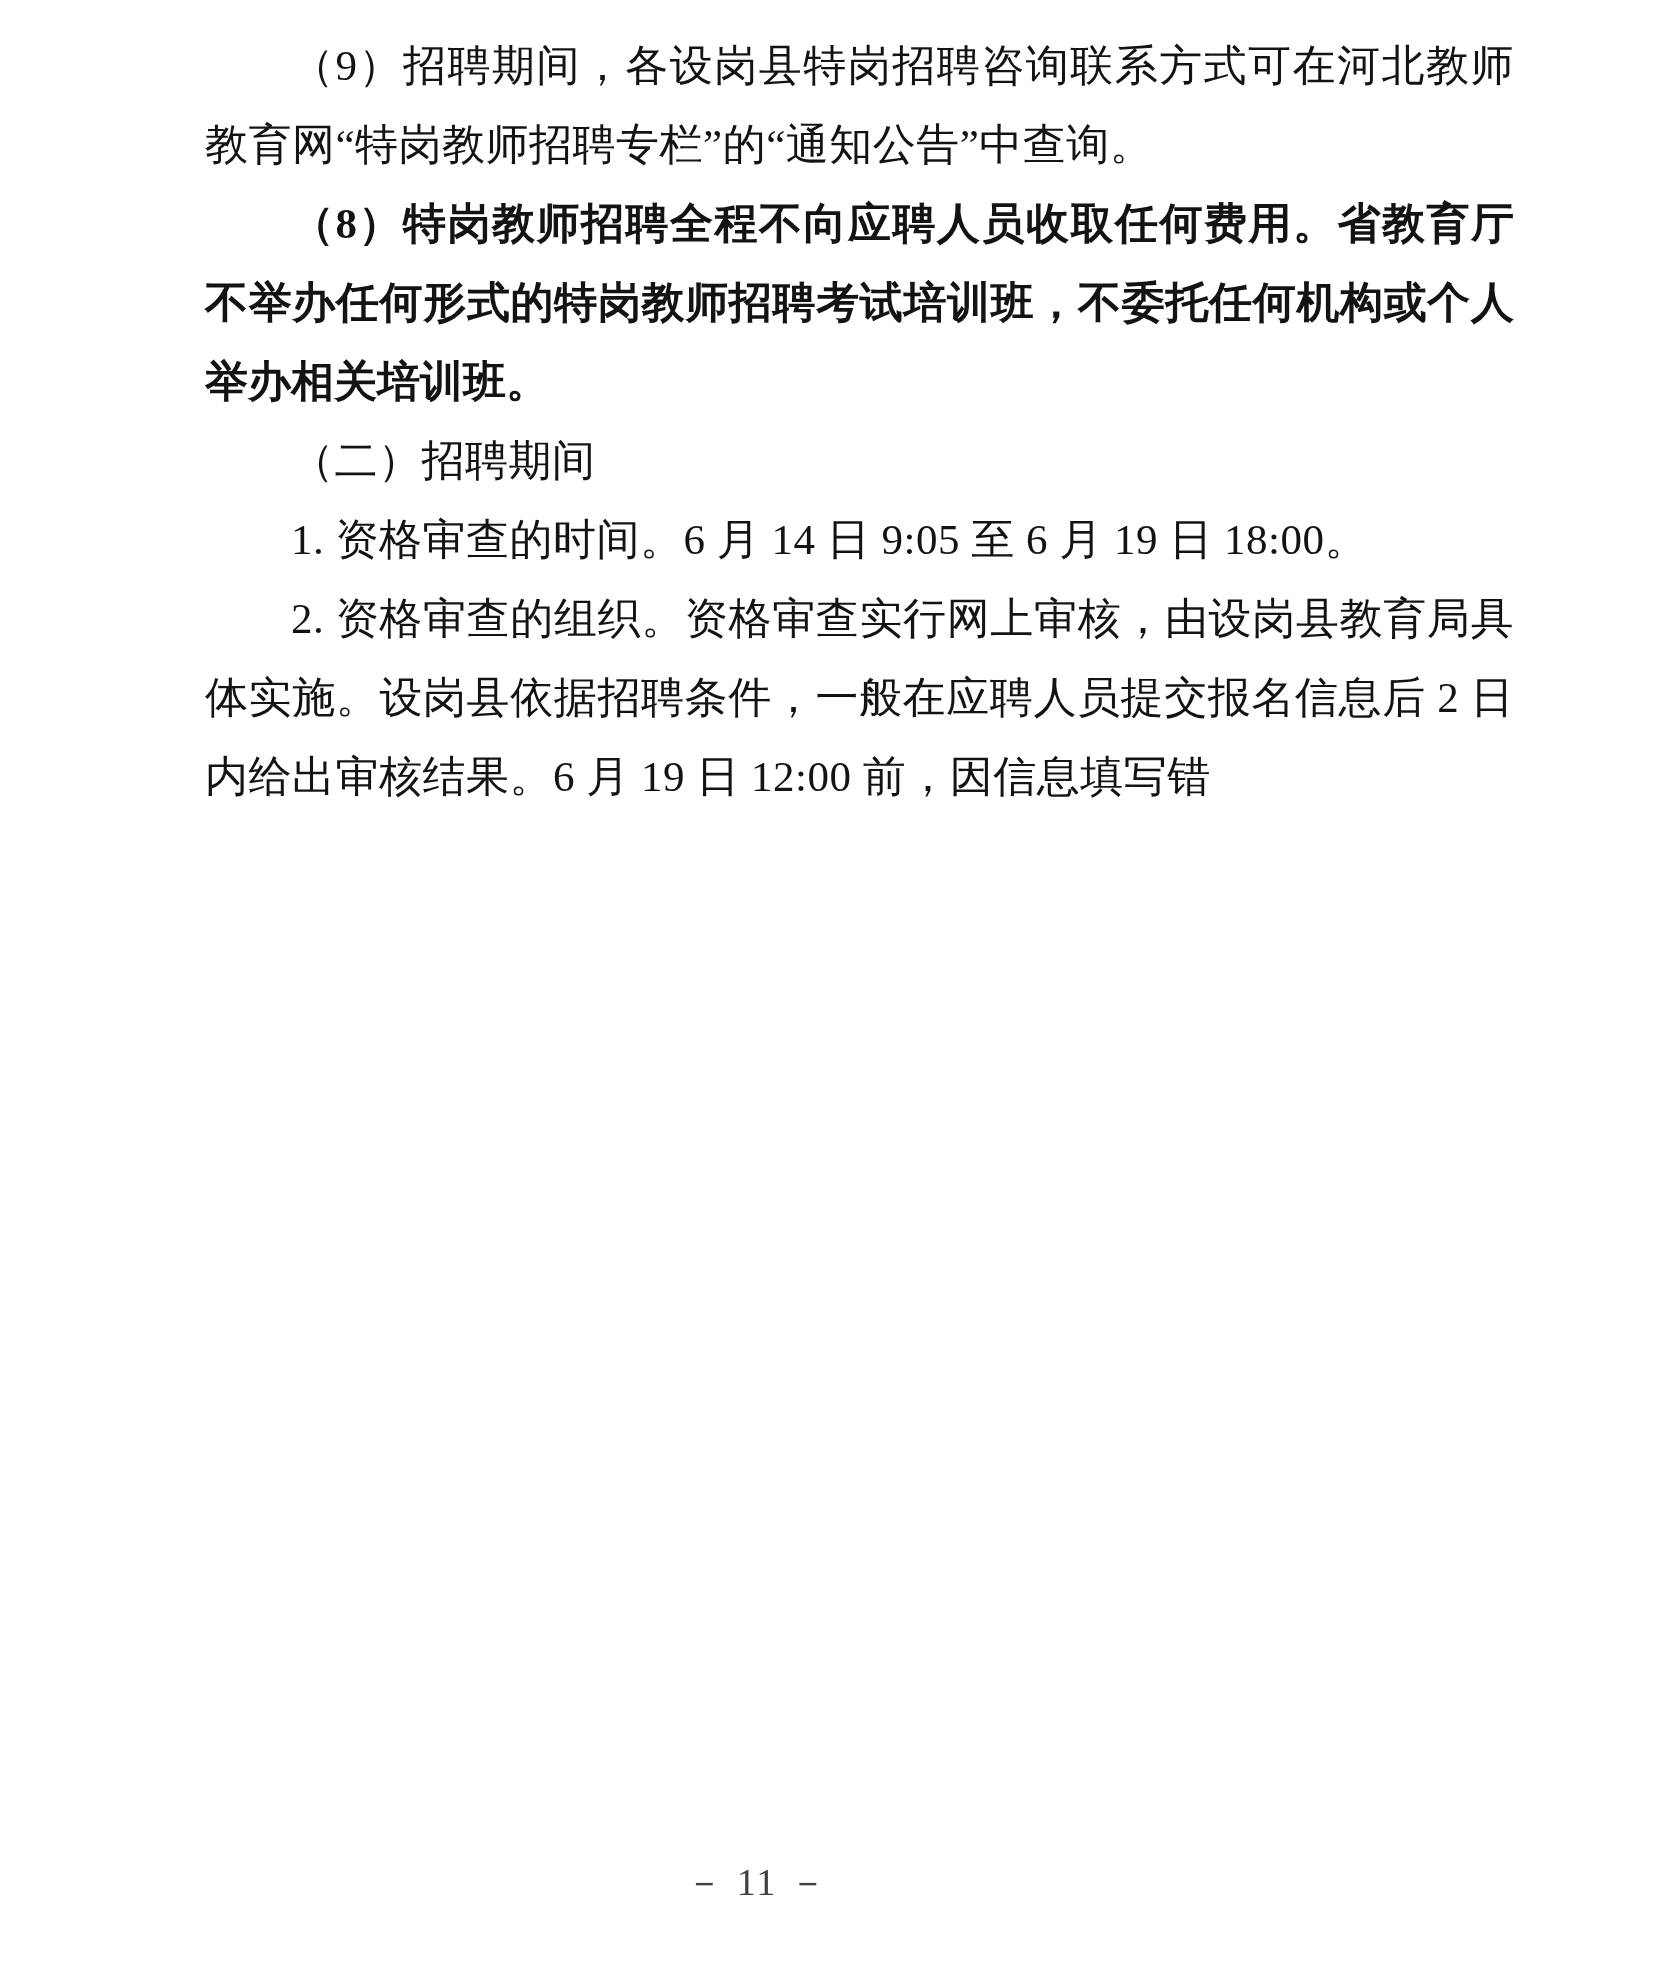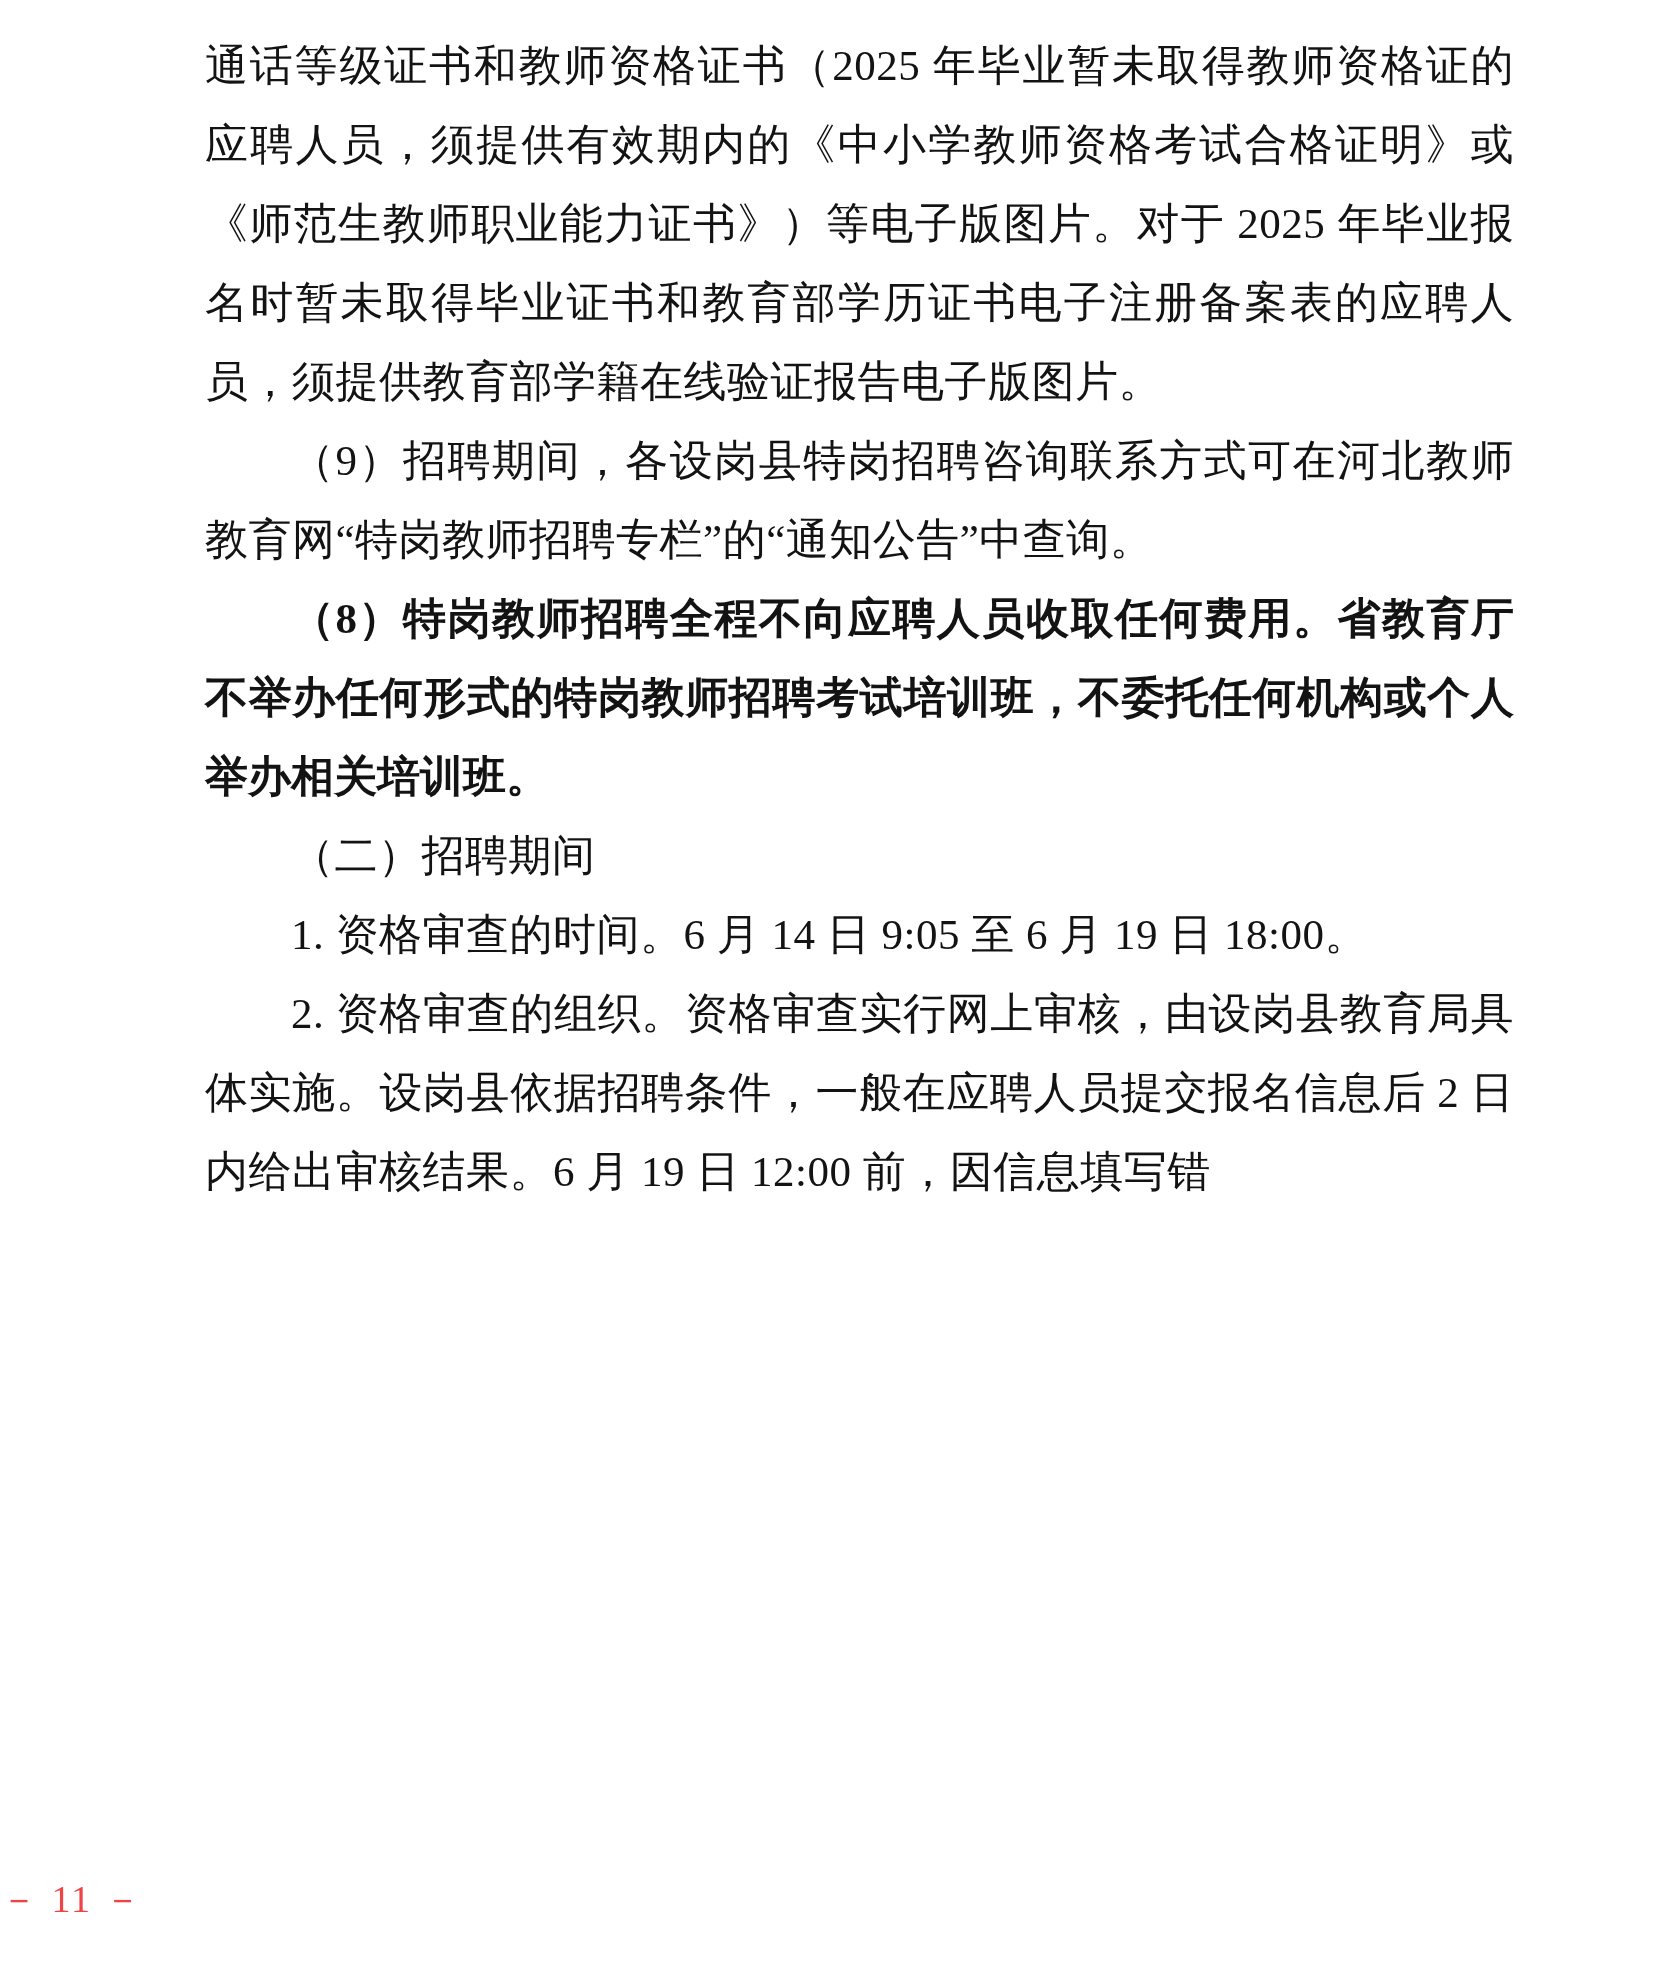--- a/index.html
+++ b/index.html
@@ -42,33 +42,32 @@
     text-indent: 86px;
   }
   .para.bold {
     font-weight: bold;
     letter-spacing: 0px;
   }
   .footer {
     position: absolute;
     left: 0;
     right: 140px;
-    bottom: 48px;
-    text-align: left;
+    bottom: 65px;
+    text-align: center;
     font-size: 38px;
     letter-spacing: 2px;
-    color: #ef4444;
+    color: #404040;
   }
 </style>
 </head>
 <body>
 
 <div class="page">
   <div class="body-text">
-    <p class="para">通话等级证书和教师资格证书（2025 年毕业暂未取得教师资格证的应聘人员，须提供有效期内的《中小学教师资格考试合格证明》或《师范生教师职业能力证书》）等电子版图片。对于 2025 年毕业报名时暂未取得毕业证书和教育部学历证书电子注册备案表的应聘人员，须提供教育部学籍在线验证报告电子版图片。</p>
     <p class="para indent">（9）招聘期间，各设岗县特岗招聘咨询联系方式可在河北教师教育网“特岗教师招聘专栏”的“通知公告”中查询。</p>
     <p class="para indent bold">（8）特岗教师招聘全程不向应聘人员收取任何费用。省教育厅不举办任何形式的特岗教师招聘考试培训班，不委托任何机构或个人举办相关培训班。</p>
     <p class="para indent">（二）招聘期间</p>
     <p class="para indent">1. 资格审查的时间。6 月 14 日 9:05 至 6 月 19 日 18:00。</p>
     <p class="para indent">2. 资格审查的组织。资格审查实行网上审核，由设岗县教育局具体实施。设岗县依据招聘条件，一般在应聘人员提交报名信息后 2 日内给出审核结果。6 月 19 日 12:00 前，因信息填写错</p>
   </div>
   <div class="footer">－ 11 －</div>
 </div>
 
 </body></html>

